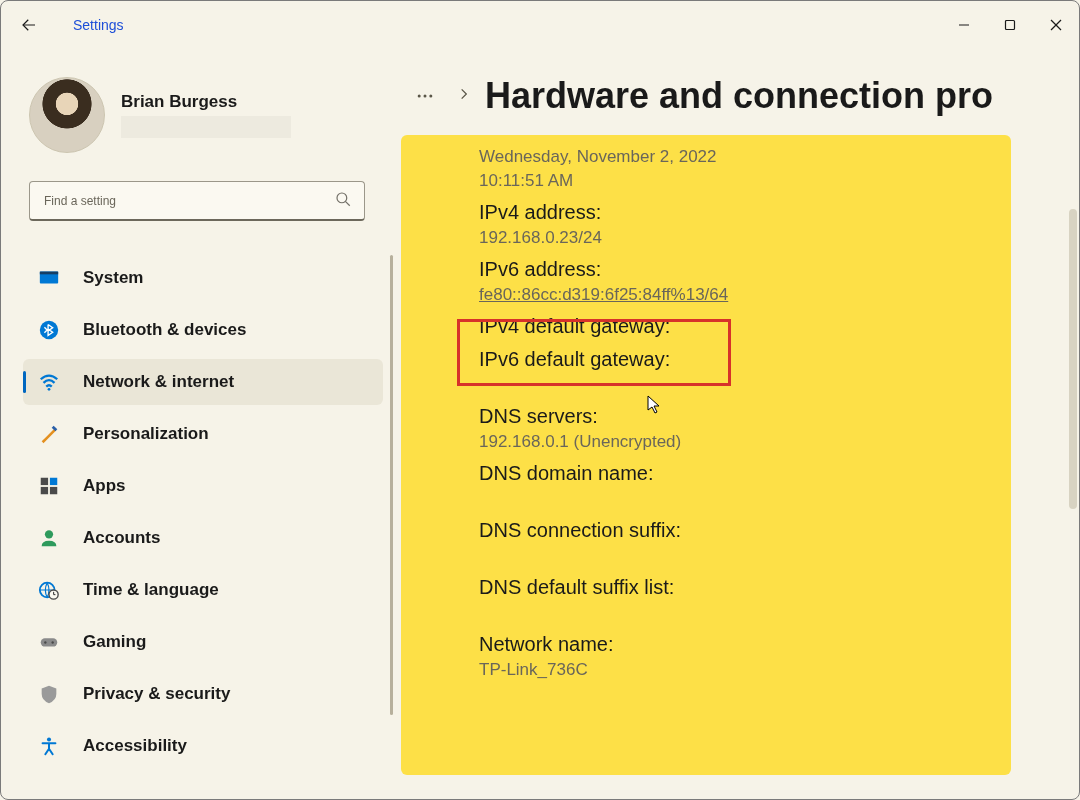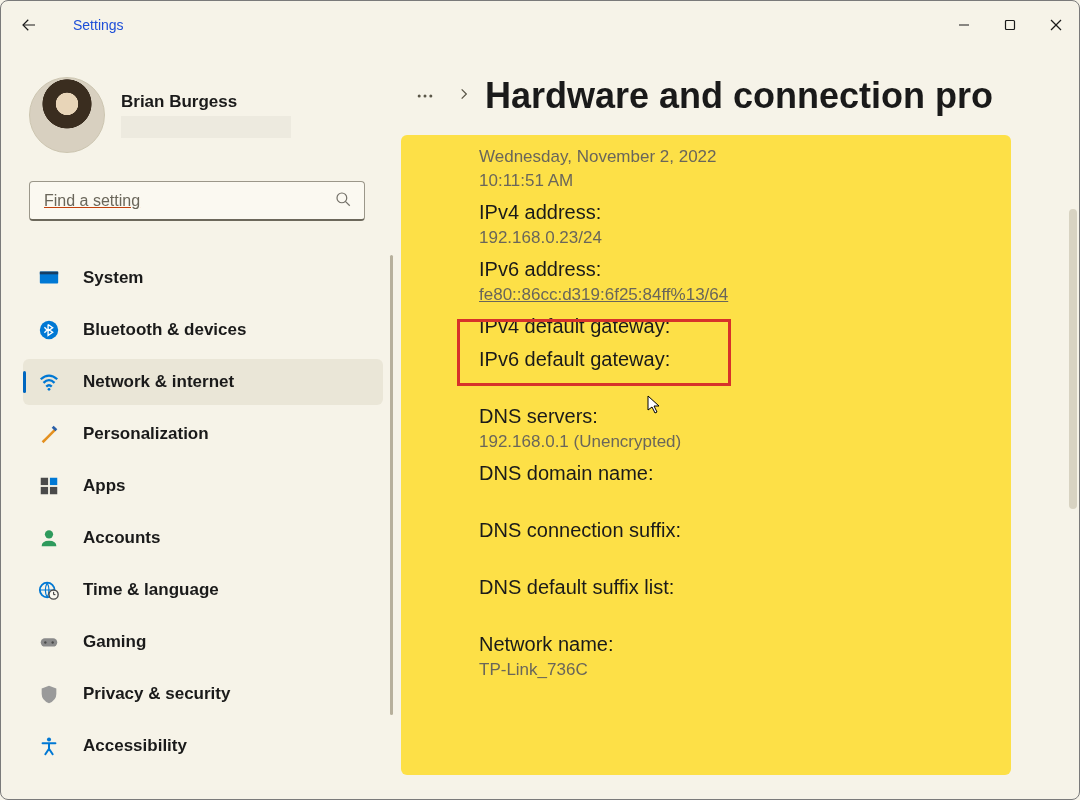--- a/index.html
+++ b/index.html
@@ -98,24 +98,23 @@
     border: 1px solid #9b978a;
     border-bottom: 2px solid #6c685b;
     border-radius: 4px;
     background: #fbf9f1;
     padding: 0 12px;
   }
   .search-input {
     flex: 1;
     border: none;
     background: transparent;
-    font-size: 16px;
+    font-size: 12px;
     color: #c2410c;
     outline: none;
-    text-decoration: underline;
   }
   .search-input::placeholder { color: #6a665a; }
   .search-icon { opacity: 0.7; }
 
   
   .nav {
     margin-top: 34px;
     padding-left: 22px;
     position: relative;
   }

